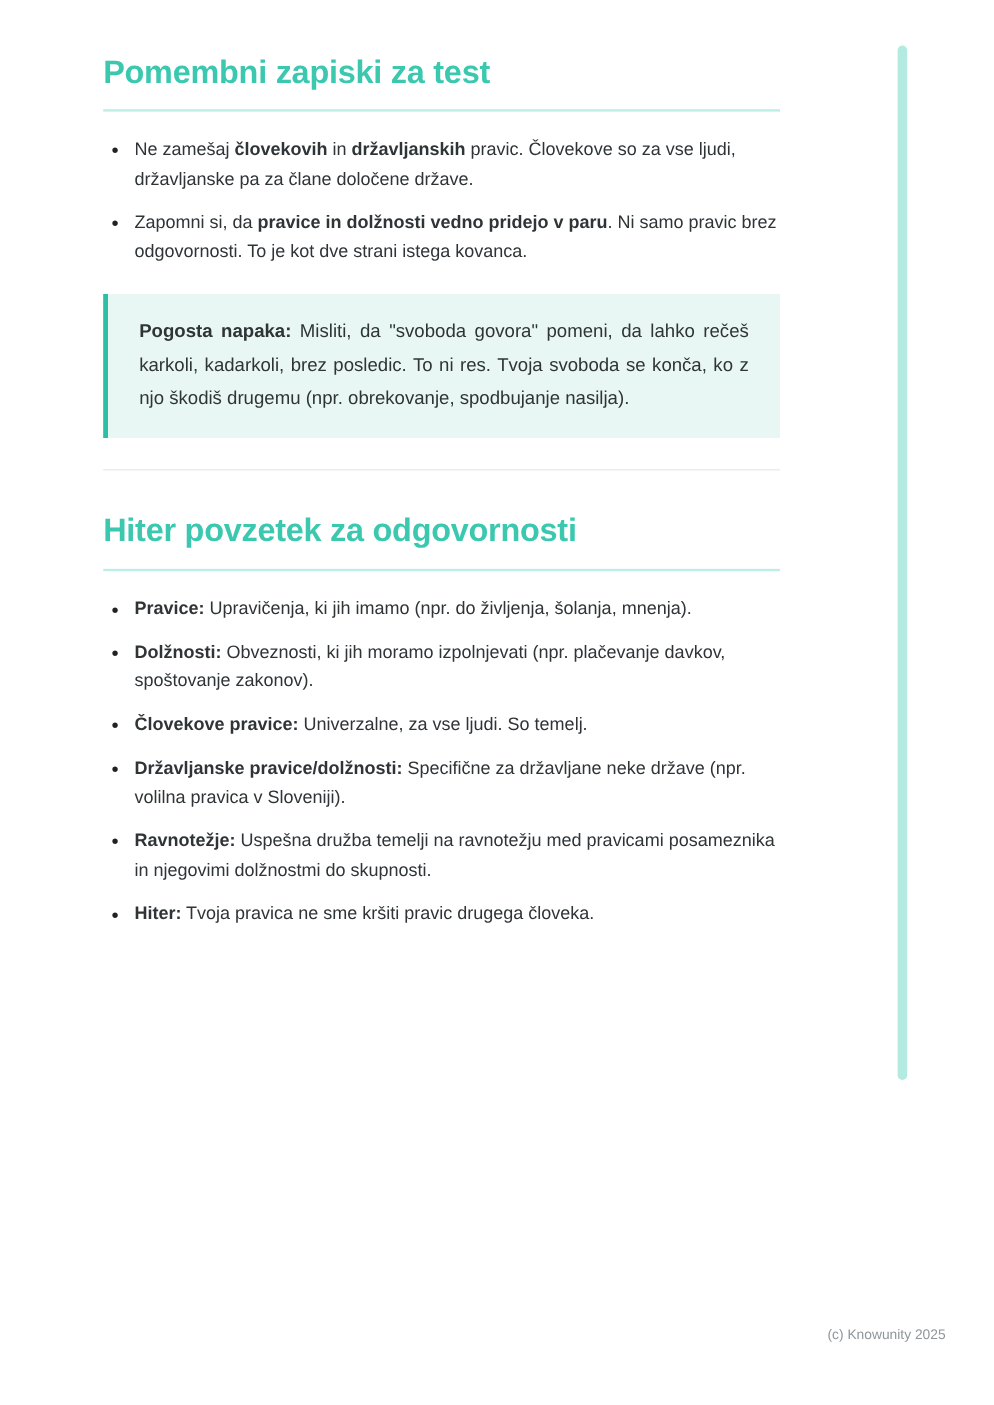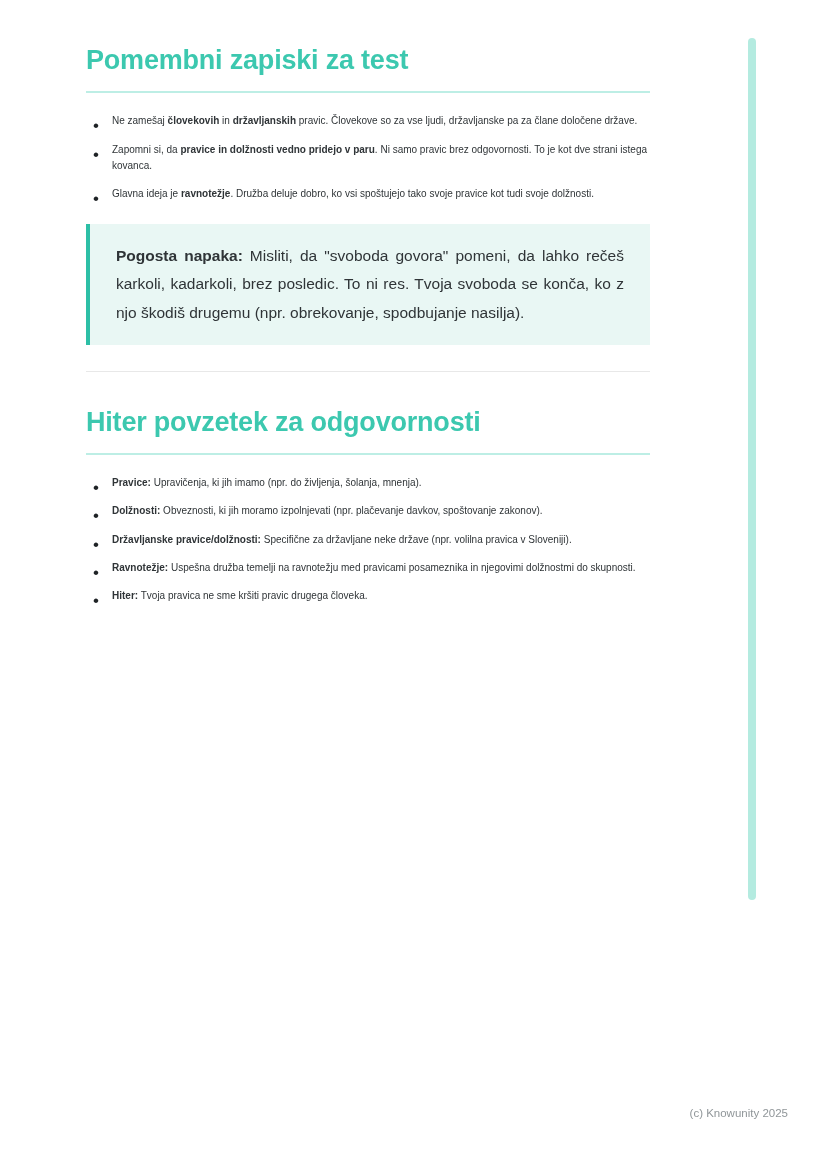--- a/index.html
+++ b/index.html
@@ -26,21 +26,21 @@
     font-weight: 700;
     letter-spacing: -0.2px;
     color: var(--accent, #3cc8af);
     padding-bottom: 15px;
     border-bottom: 2px solid var(--accent-underline, #bdeee5);
   }
   ul.bullets {
     list-style: none;
     margin: 20px 0 0 0;
     padding: 0;
-    font-size: 10px;
+    font-size: 15px;
     line-height: 1.62;
   }
   ul.bullets li {
     position: relative;
     padding-left: 26px;
     margin-bottom: 12px;
   }
   ul.bullets li::before {
     content: "\2022";
     position: absolute;
@@ -92,34 +92,34 @@
 
   <div class="scrollbar"></div>
 
   <div class="content">
 
     <section class="section-notes">
       <h1 class="section-title">Pomembni zapiski za test</h1>
       <ul class="bullets">
           <li><span>Ne zamešaj </span><strong>človekovih</strong><span> in </span><strong>državljanskih</strong><span> pravic. Človekove so za vse ljudi, državljanske pa za člane določene države.</span></li>
           <li><span>Zapomni si, da </span><strong>pravice in dolžnosti vedno pridejo v paru</strong><span>. Ni samo pravic brez odgovornosti. To je kot dve strani istega kovanca.</span></li>
-          <li><span>Glavna ideja je </span><strong>ravnotežje</strong><span>. Družba deluje dobro, ko vsi spoštujejo tako svoje pravice kot tudi svoje dolžnosti.</span></li>
         </ul>
       <div class="callout">
         <p class="callout-text"><strong>Pogosta napaka:</strong><span> Misliti, da "svoboda govora" pomeni, da lahko rečeš karkoli, kadarkoli, brez posledic. To ni res. Tvoja svoboda se konča, ko z njo škodiš drugemu (npr. obrekovanje, spodbujanje nasilja).</span></p>
       </div>
     </section>
 
     <hr class="divider">
 
     <section class="section-summary">
       <h1 class="section-title">Hiter povzetek za odgovornosti</h1>
       <ul class="bullets">
           <li><strong>Pravice:</strong><span> Upravičenja, ki jih imamo (npr. do življenja, šolanja, mnenja).</span></li>
           <li><strong>Dolžnosti:</strong><span> Obveznosti, ki jih moramo izpolnjevati (npr. plačevanje davkov, spoštovanje zakonov).</span></li>
+          <li><strong>Človekove pravice:</strong><span> Univerzalne, za vse ljudi. So temelj.</span></li>
           <li><strong>Državljanske pravice/dolžnosti:</strong><span> Specifične za državljane neke države (npr. volilna pravica v Sloveniji).</span></li>
           <li><strong>Ravnotežje:</strong><span> Uspešna družba temelji na ravnotežju med pravicami posameznika in njegovimi dolžnostmi do skupnosti.</span></li>
           <li><strong>Hiter:</strong><span> Tvoja pravica ne sme kršiti pravic drugega človeka.</span></li>
         </ul>
     </section>
 
   </div>
 
   <div class="footer">(c) Knowunity 2025</div>
 

